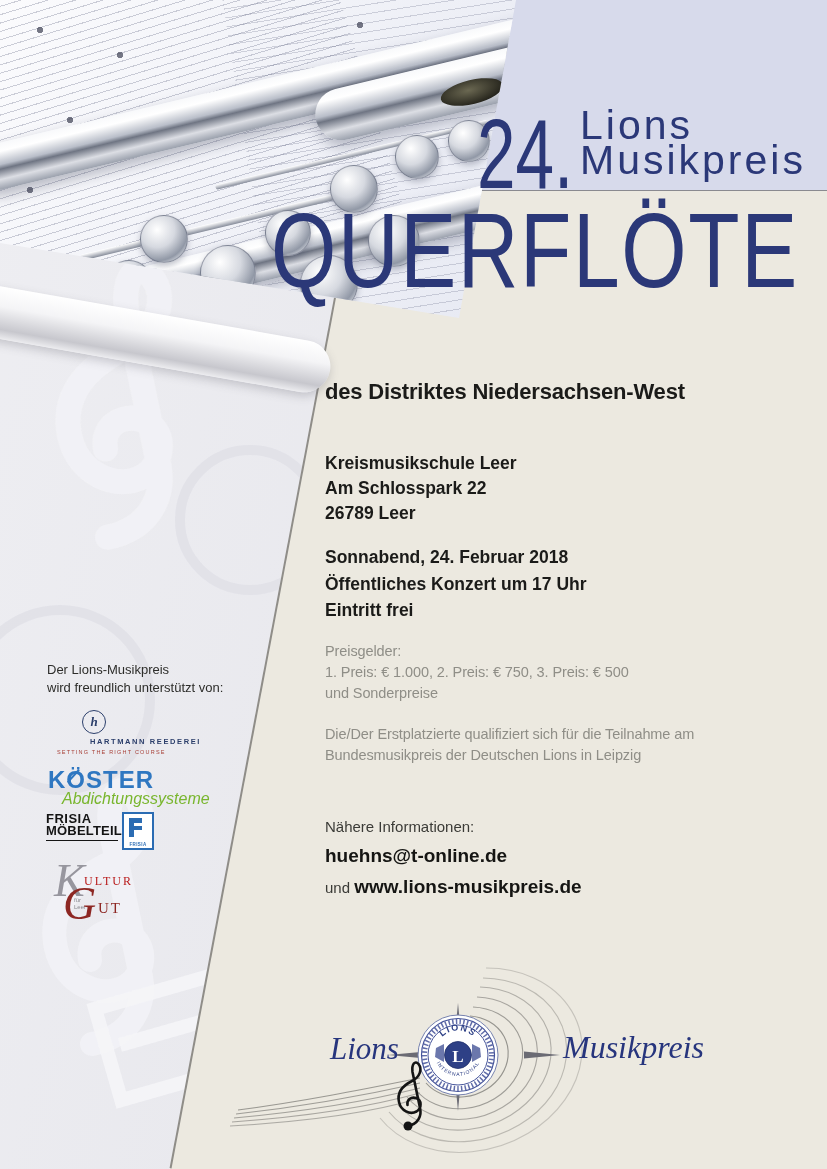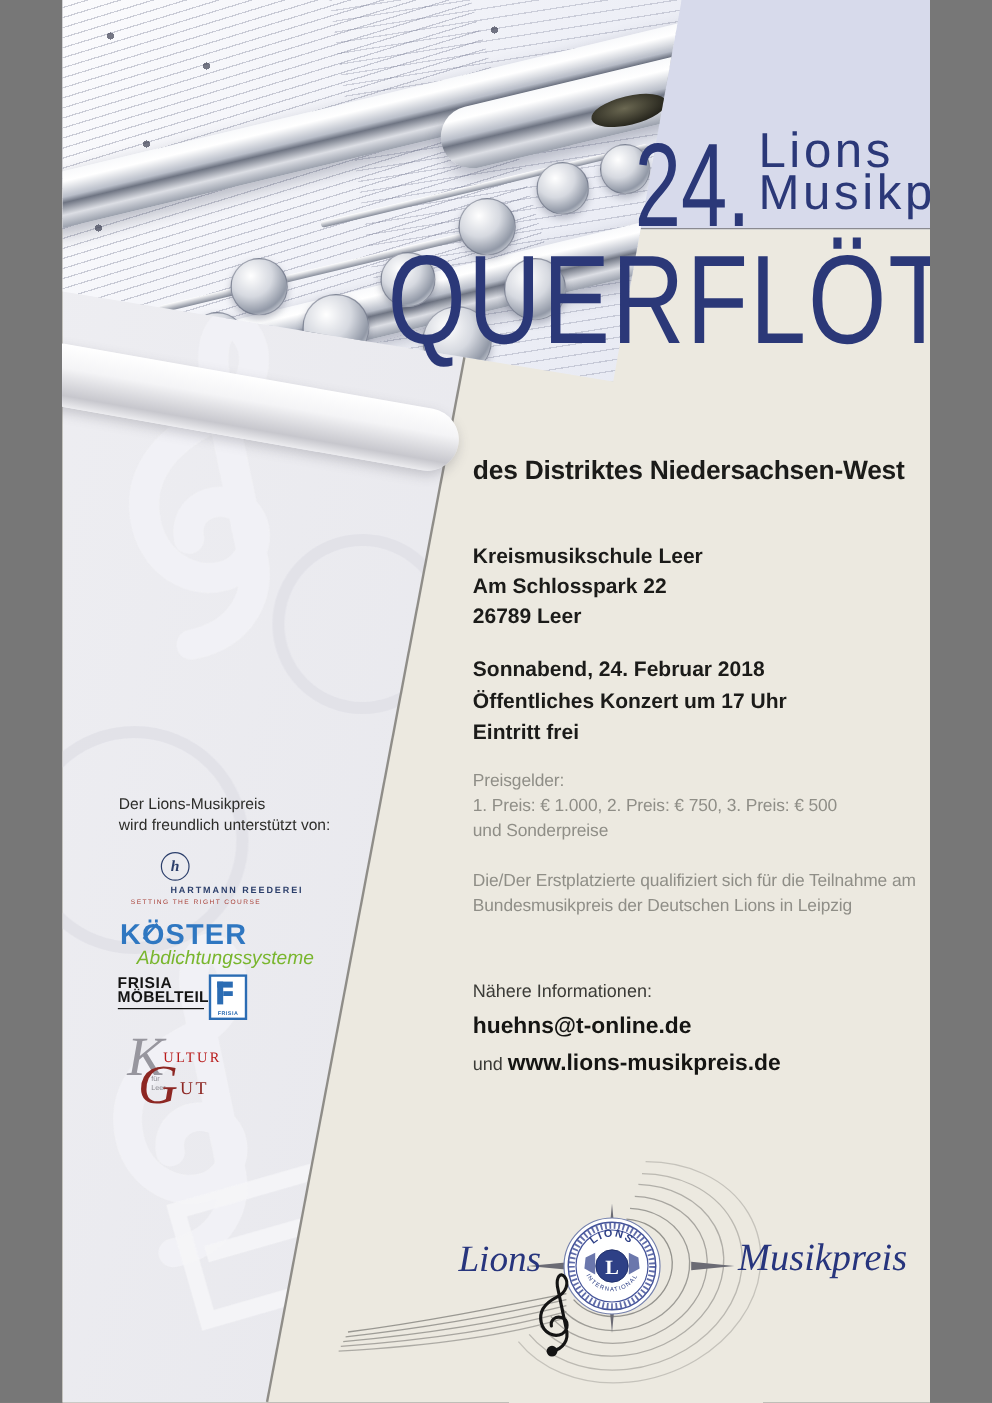--- a/index.html
+++ b/index.html
@@ -1,16 +1,16 @@
 <!DOCTYPE html>
 <html><head>
 <meta charset="utf-8">
 <style>
   html,body{margin:0;padding:0;background:#777;}
-  .page{position:relative;width:723px;height:1169px;margin:0 auto;background:#ece9e0;
+  .page{position:relative;width:827px;height:1169px;margin:0 auto;background:#ece9e0;
         overflow:hidden;font-family:"Liberation Sans",sans-serif;}
   .abs{position:absolute;}
 
   
   .band{left:0;top:0;width:827px;height:191px;background:#d7daeb;z-index:1;}
   .band-line{left:0;top:190px;width:827px;height:1px;background:#8a8a90;z-index:2;}
 
   
   .panel{left:0;top:0;width:827px;height:1169px;z-index:3;
          clip-path:polygon(0 228px,341px 266px,170px 1169px,0 1169px);
@@ -61,21 +61,21 @@
 
   
   .num24{left:477px;top:104px;font-size:99px;line-height:1;font-weight:400;color:#2b3878;
          transform:scaleX(.70);transform-origin:0 0;z-index:8;}
   .brand{left:580px;top:108px;font-size:41px;line-height:35px;font-weight:400;letter-spacing:3px;
          color:#2b3878;z-index:8;}
   .q-title{left:271px;top:198px;font-size:105px;line-height:1;font-weight:400;letter-spacing:2px;
          color:#2b3878;transform:scaleX(.80);transform-origin:0 0;z-index:8;white-space:nowrap;}
 
   
-  .col{left:342px;color:#1b1b19;z-index:8;}
+  .col{left:325px;color:#1b1b19;z-index:8;}
   .t-sub{top:379px;font-size:22px;font-weight:bold;letter-spacing:-.2px;}
   .t-venue{top:451px;font-size:17.5px;font-weight:bold;line-height:25px;}
   .t-event{top:544px;font-size:17.5px;font-weight:bold;line-height:26.5px;}
   .t-muted{color:#8f8e87;font-size:14.5px;line-height:21px;letter-spacing:-.1px;}
   .t-prizes{top:641px;}
   .t-qual{top:724px;line-height:20.5px;}
   .t-info{top:818px;font-size:15px;color:#3b3b37;}
   .t-email{top:845px;font-size:19px;font-weight:bold;color:#151513;}
   .t-web{top:876px;font-size:19px;font-weight:bold;color:#151513;}
   .t-web .prefix{font-size:15px;font-weight:normal;color:#3b3b37;}

